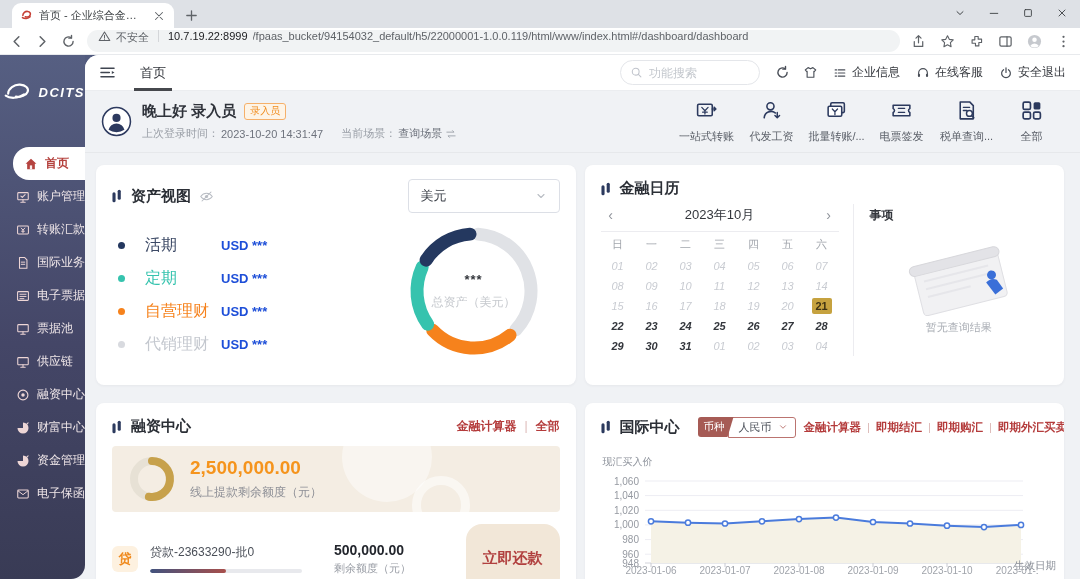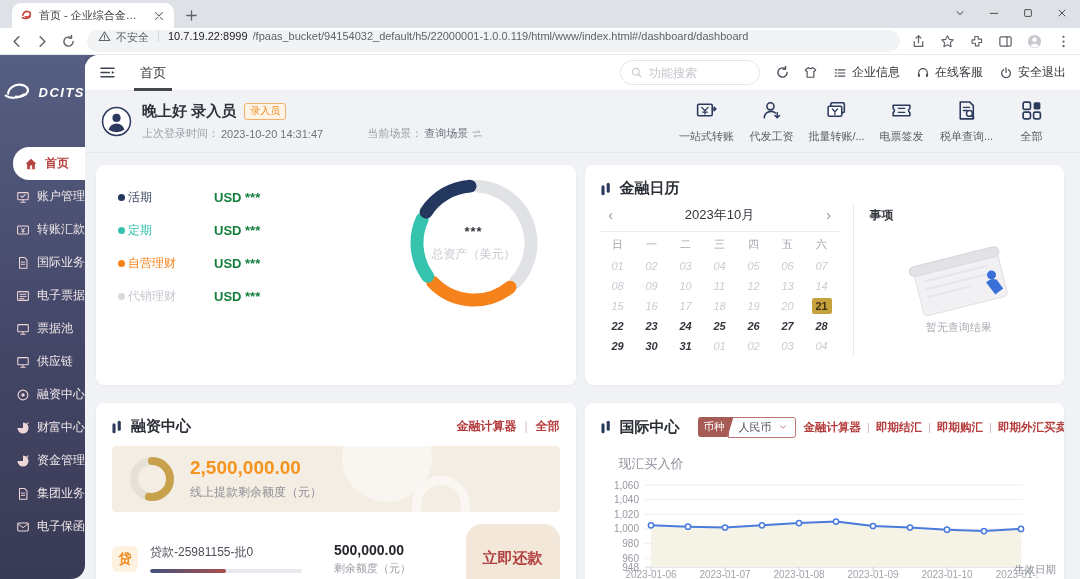--- a/index.html
+++ b/index.html
@@ -56,21 +56,21 @@
   .hmenu-item .mi{width:14px;height:14px;color:#4a4f58}
 
   
   .welcome-row{height:62px;display:flex;align-items:center;padding:0 16px;border-bottom:1px solid #e6e8eb;flex:none}
   .avatar{width:31px;height:31px;flex:none}
   .welcome-texts{margin-left:10px}
   .line1{display:flex;align-items:center;font-size:15px;font-weight:bold;color:#2e323a}
   .role-badge{margin-left:8px;font-size:10px;font-weight:normal;color:#f08c1f;background:#fdf4e7;border:1px solid #f5b06a;border-radius:3px;padding:1px 5px;line-height:1.25}
   .line2{margin-top:5px;font-size:11px;color:#9ba0a8;display:flex;align-items:center}
   .line2 .val{color:#6e737d;margin-left:2px}
-  .scene-label{margin-left:44px}
+  .scene-label{margin-left:18px}
   .swap-ic{width:12px;height:12px;color:#9ba0a8;margin-left:3px}
   .quick-actions{margin-left:auto;display:flex;align-items:flex-start}
   .qa-item{width:65px;display:flex;flex-direction:column;align-items:center;gap:7px;cursor:pointer}
   .qa-icon{width:23px;height:23px;color:#2c3a5e}
   .qa-label{font-size:11px;color:#5b6069;white-space:nowrap}
 
   
   .cards{display:grid;grid-template-columns:1fr 1fr;grid-template-rows:220px 200px;column-gap:9px;row-gap:18px;margin:12px 16px 0 11px}
   .card{background:#fff;border-radius:8px;box-shadow:0 1px 3px rgba(30,40,60,.05);overflow:hidden;position:relative}
   .card-head{display:flex;align-items:center;padding:14px 16px 0;gap:8px}
@@ -82,22 +82,22 @@
   .card-link{font-size:12px;color:#b43b3b;cursor:pointer;white-space:nowrap;font-weight:bold}
   .card-link+.card-link::before{content:"|";color:#dcb9b6;margin:0 8px;font-weight:normal}
 
   
   .select-box{width:152px;height:34px;border:1px solid #dcdfe6;border-radius:4px;display:flex;align-items:center;justify-content:space-between;padding:0 12px;font-size:13px;color:#3a3f47;background:#fff;cursor:pointer}
   .chev{width:12px;height:12px;color:#b9bdc4}
   .asset-body{display:flex;align-items:flex-start;padding:0 10px 0 22px}
   .legend{display:flex;flex-direction:column;gap:13px;margin-top:22px}
   .legend-item{display:flex;align-items:center;height:20px}
   .legend-bullet{width:7px;height:7px;border-radius:50%;flex:none}
-  .legend-label{font-size:12px;margin-left:3px;width:66px;white-space:nowrap}
-  .legend-value{font-size:13px;font-weight:bold;color:#15803d;margin-left:20px;white-space:nowrap}
+  .legend-label{font-size:16px;margin-left:20px;width:66px;white-space:nowrap}
+  .legend-value{font-size:13px;font-weight:bold;color:#1d4ed8;margin-left:10px;white-space:nowrap}
   .donut-wrap{margin-left:auto;margin-right:16px;position:relative;width:152px;height:152px;margin-top:2px}
   .donut-center{position:absolute;inset:0;display:flex;flex-direction:column;align-items:center;justify-content:center;gap:7px;pointer-events:none}
   .donut-stars{font-size:13px;font-weight:bold;color:#33363c;letter-spacing:1px}
   .donut-label{font-size:12px;color:#c6c9ce;white-space:nowrap}
 
   
   .cal-wrap{display:flex;padding:6px 16px 0}
   .cal-left{width:238px;flex:none}
   .cal-nav{display:flex;align-items:center;justify-content:space-between;padding:2px 2px 7px;border-bottom:1px solid #ececf0}
   .cal-arrow{font-size:14px;color:#8f939b;width:16px;text-align:center;cursor:pointer;line-height:1}
@@ -136,21 +136,21 @@
   .repay-btn{margin-left:auto;background:#f2e7d8;color:#b1403f;font-weight:bold;font-size:15px;border:none;border-radius:16px;padding:25px 17px;cursor:pointer;font-family:inherit}
   .loan-div{border-top:1px solid #f0f1f3;margin:13px 16px 0}
 
   
   .intl-badge{display:flex;align-items:center;margin-left:10px;height:20px}
   .badge-tag{background:#a65b55;color:#fff;font-size:10.5px;padding:3px 9px 3px 6px;border-radius:3px 0 0 3px;clip-path:polygon(0 0,100% 0,calc(100% - 6px) 100%,0 100%);position:relative;z-index:1;white-space:nowrap}
   .badge-val{border:1px solid #bb7470;border-radius:0 3px 3px 0;font-size:11px;color:#4a4f58;padding:2px 7px 2px 10px;margin-left:-6px;display:flex;align-items:center;gap:6px;background:#fff;cursor:pointer;white-space:nowrap}
   .badge-val .chev{width:10px;height:10px;color:#bb7470}
   .intl-links .card-link{font-size:11.5px}
   .intl-links .card-link+.card-link::before{margin:0 6px}
-  .fx-label{font-size:13px;color:#8d929b;margin:18px 0 0 34px}
+  .fx-label{font-size:10px;color:#8d929b;margin:18px 0 0 18px}
   .fx-chart{position:relative;margin:2px 8px 0 8px}
   .axis-x-label{position:absolute;right:0;top:88px;font-size:10.5px;color:#8d929b;white-space:nowrap}
 </style>
 <title>首页 - 企业综合金融服务平台</title></head>
 <body>
 
 <div class="screen">
 
   <div class="tab-strip">
     <div class="tab">
@@ -363,29 +363,20 @@
           <div class="side-item">
             <span class="side-icon" data-icon="pie">
               <svg viewBox="0 0 16 16">
                 <path d="M8 8V1.7A6.3 6.3 0 1 1 1.7 8z" fill="currentColor"></path>
                 <path d="M10.2 5.8l3.6-3.6" stroke="currentColor" fill="none" stroke-linecap="round" stroke-linejoin="round" stroke-width="1.2"></path>
               </svg>
             </span>
             <span class="side-label">资金管理</span>
           </div>
           <div class="side-item">
-            <span class="side-icon" data-icon="doc">
-              <svg viewBox="0 0 16 16">
-                <path d="M4 1.8h6l2.5 2.5V14H4z" stroke="currentColor" fill="none" stroke-linecap="round" stroke-linejoin="round" stroke-width="1.2"></path>
-                <path d="M6 7h4M6 9.5h4" stroke="currentColor" fill="none" stroke-linecap="round" stroke-linejoin="round" stroke-width="1.1"></path>
-              </svg>
-            </span>
-            <span class="side-label">集团业务</span>
-          </div>
-          <div class="side-item">
             <span class="side-icon" data-icon="mail">
               <svg viewBox="0 0 16 16">
                 <rect x="2" y="3.5" width="12" height="9" rx="1" stroke="currentColor" fill="none" stroke-linecap="round" stroke-linejoin="round" stroke-width="1.2"></rect>
                 <path d="M2.5 4.5 8 8.8l5.5-4.3" stroke="currentColor" fill="none" stroke-linecap="round" stroke-linejoin="round" stroke-width="1.1"></path>
               </svg>
             </span>
             <span class="side-label">电子保函</span>
           </div>
         </nav>
     </aside>
@@ -543,20 +534,46 @@
                 </svg>
               </span>
               <span class="qa-label">全部</span>
             </div>
           </div>
       </div>
 
       <div class="cards">
 
         <section class="card">
+          <div class="card-head">
+            <span class="bars" data-icon="bars">
+                <svg viewBox="0 0 12 14">
+                  <rect x="0.5" y="2.8" width="3.4" height="11" rx="1.7" fill="currentColor"></rect>
+                  <rect x="6.2" y="0.2" width="3.4" height="11" rx="1.7" fill="currentColor"></rect>
+                </svg>
+              </span>
+            <span class="card-title">资产视图</span>
+            <span class="eye" data-icon="eyeoff">
+                <svg viewBox="0 0 16 16">
+                  <path d="M1.8 8S4.3 4.6 8 4.6 14.2 8 14.2 8 11.7 11.4 8 11.4 1.8 8 1.8 8z" stroke="currentColor" fill="none" stroke-linecap="round" stroke-linejoin="round" stroke-width="1.1"></path>
+                  <circle cx="8" cy="8" r="1.7" fill="currentColor"></circle>
+                  <path d="M3.2 12.8 12.8 3.2" stroke="currentColor" fill="none" stroke-linecap="round" stroke-linejoin="round" stroke-width="1.1"></path>
+                </svg>
+              </span>
+            <div class="head-right">
+              <div class="select-box">
+                <span>美元</span>
+                <span class="chev" data-icon="chevdown">
+                    <svg viewBox="0 0 16 16">
+                      <path d="M4 6l4 4 4-4" stroke="currentColor" fill="none" stroke-linecap="round" stroke-linejoin="round" stroke-width="1.5"></path>
+                    </svg>
+                  </span>
+              </div>
+            </div>
+          </div>
           <div class="asset-body">
             <div class="legend" id="asset-legend">
 
             <div class="legend-item">
                   <span class="legend-bullet" style="background: rgb(36, 56, 95);"></span>
                   <span class="legend-label" style="color: rgb(61, 74, 102);">活期</span>
                   <span class="legend-value">USD ***</span>
                 </div>
                 <div class="legend-item">
                   <span class="legend-bullet" style="background: rgb(54, 195, 174);"></span>
@@ -764,21 +781,21 @@
                   <path d="M 24.00 6.00 A 18 18 0 1 1 20.87 41.73" fill="none" stroke="#c7a14b" stroke-width="8" stroke-linecap="round"></path>
                 </svg></div>
             <div>
               <div class="fin-amount">2,500,000.00</div>
               <div class="fin-amount-label">线上提款剩余额度（元）</div>
             </div>
           </div>
           <div class="loan-row">
             <span class="loan-badge">贷</span>
             <div class="loan-info">
-              <div class="loan-name">贷款-25981155-批0</div>
+              <div class="loan-name">贷款-23633290-批0</div>
               <div class="loan-bar">
                   <div class="bar-fill" id="loan-fill" style="width: 50%;"></div>
                 </div>
             </div>
             <div class="loan-amt">
               <div class="loan-amt-val">500,000.00</div>
               <div class="loan-amt-label">剩余额度（元）</div>
             </div>
             <button class="repay-btn">立即还款</button>
           </div>

